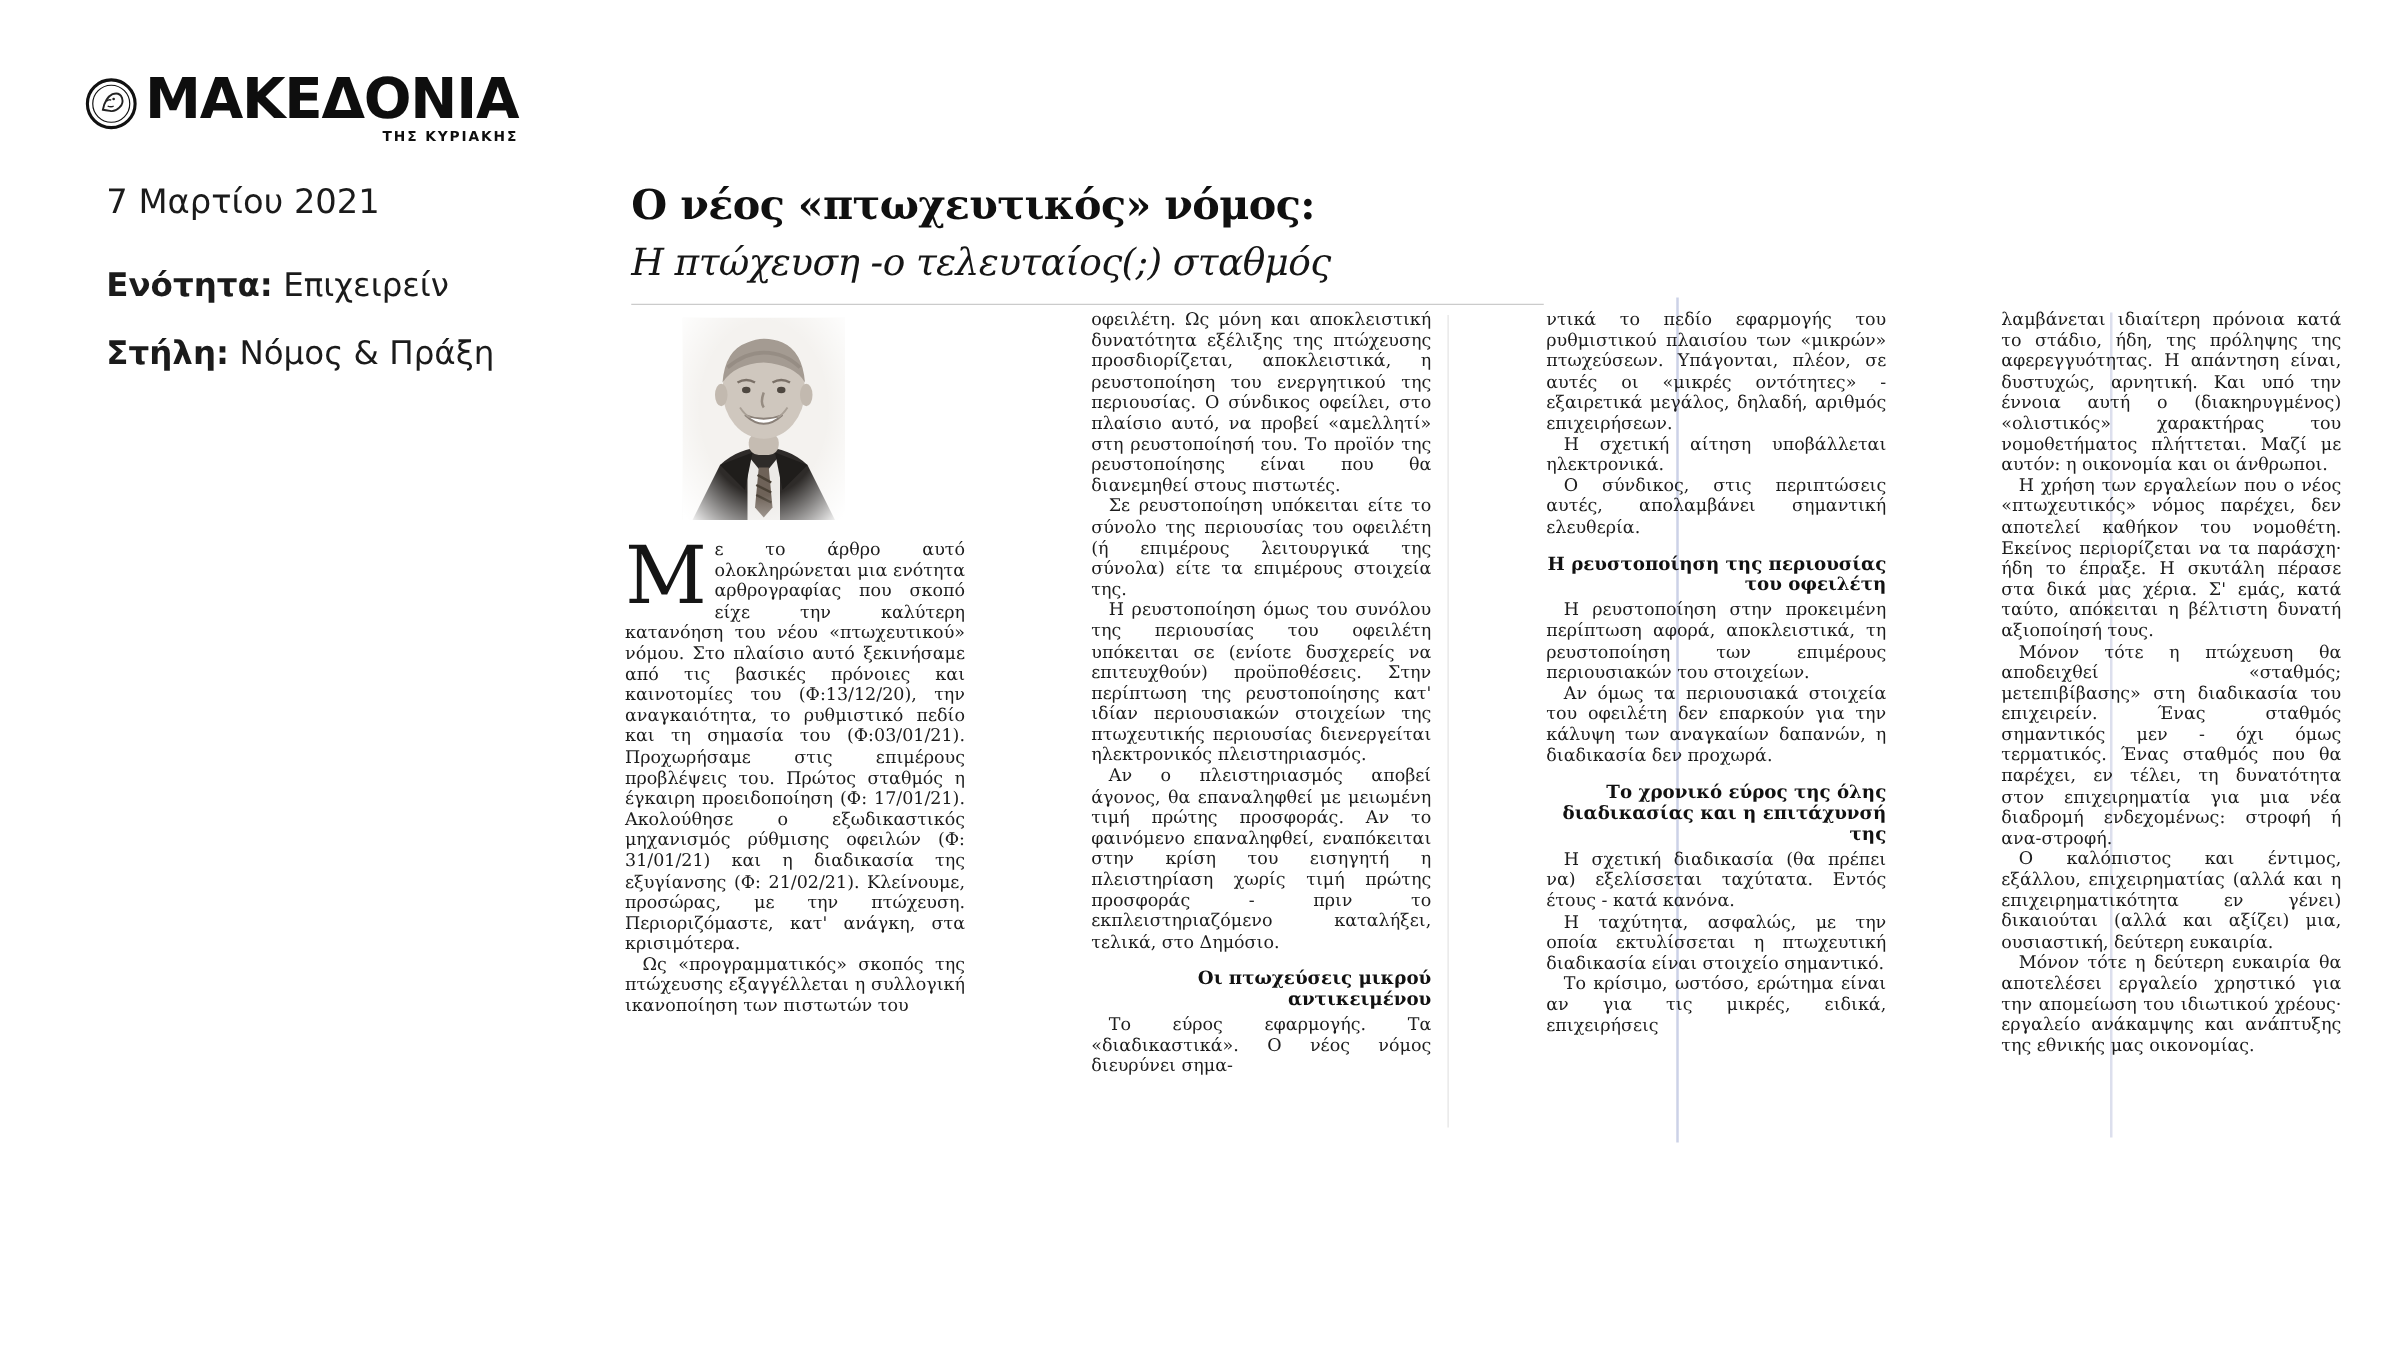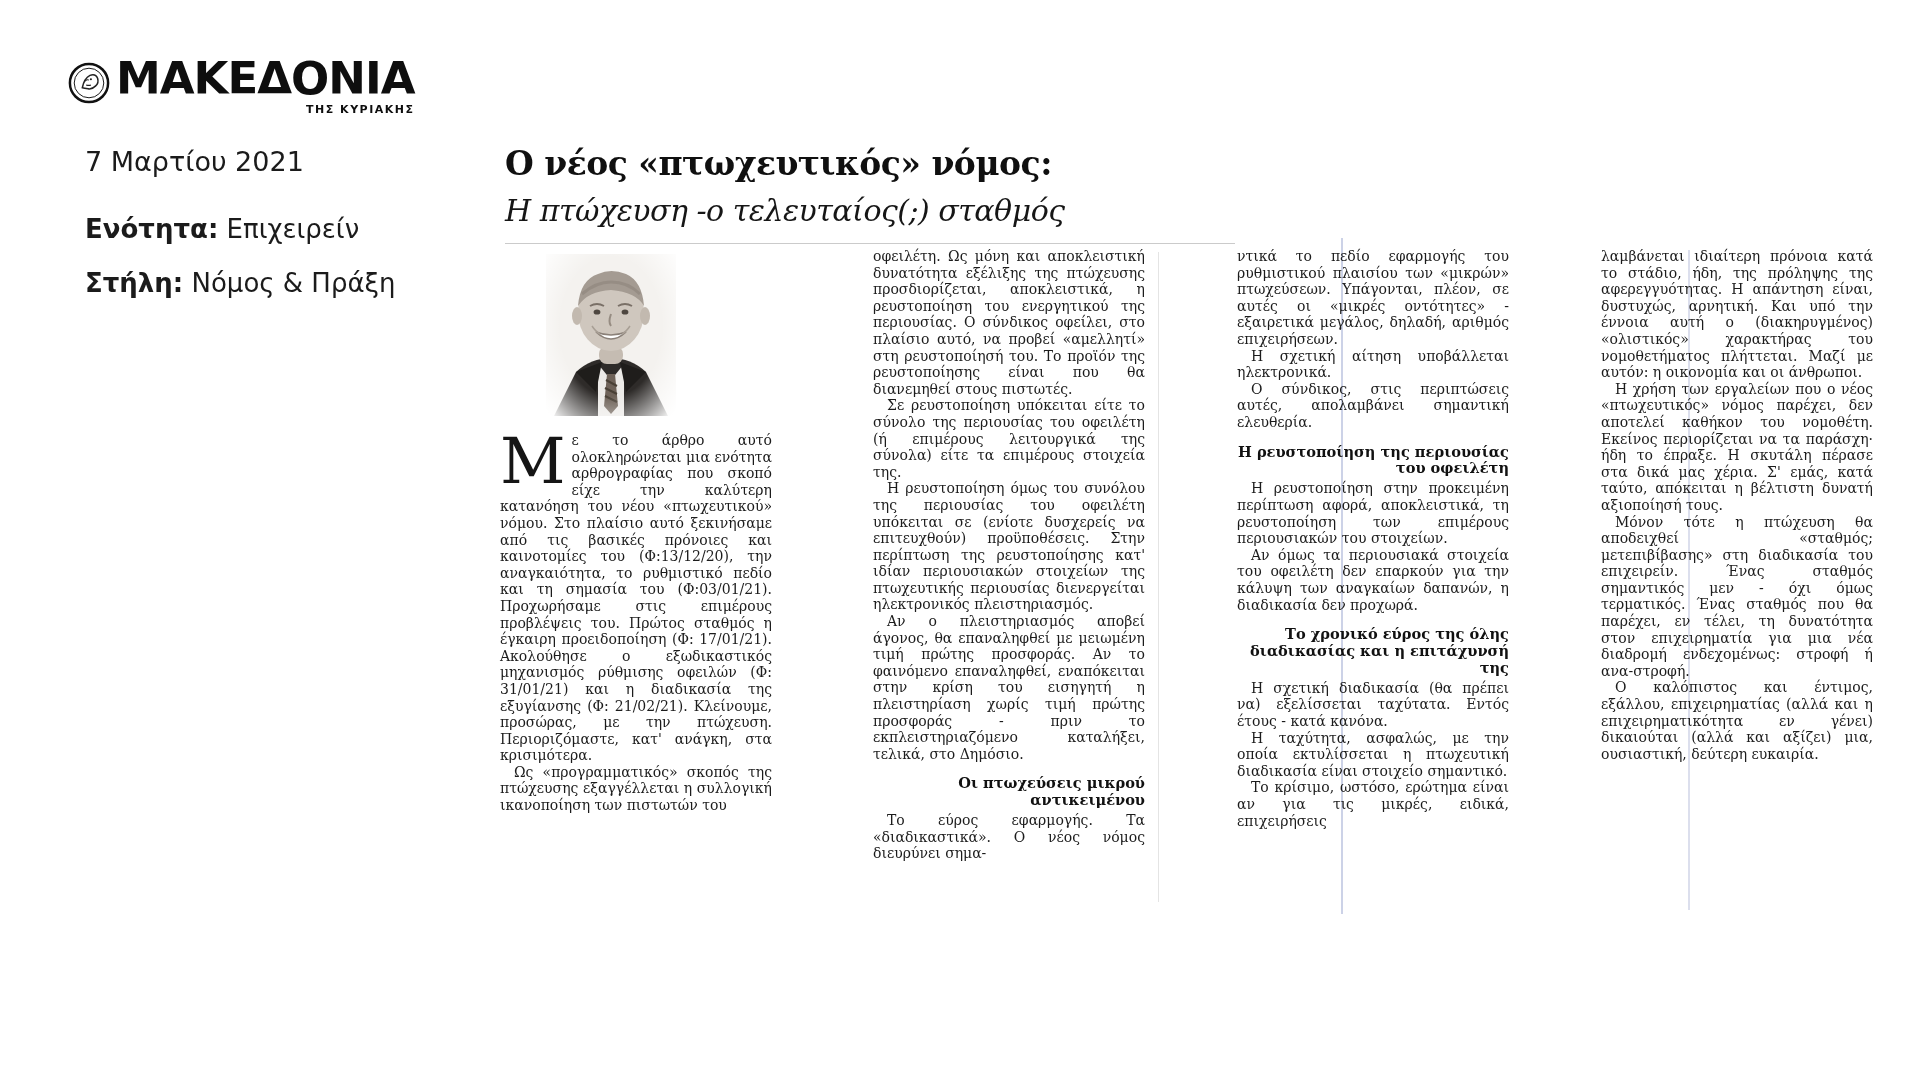--- a/index.html
+++ b/index.html
@@ -158,16 +158,17 @@
         <p class="blk-p ind">Η ταχύτητα, ασφαλώς, με την οποία εκτυλίσσεται η πτωχευτική διαδικασία είναι στοιχείο σημαντικό.</p>
         <p class="blk-p ind">Το κρίσιμο, ωστόσο, ερώτημα είναι αν για τις μικρές, ειδικά, επιχειρήσεις</p>
       </div>
     </div>
   <div class="col col-d">
       <div class="blocks">
         <p class="blk-p">λαμβάνεται ιδιαίτερη πρόνοια κατά το στάδιο, ήδη, της πρόληψης της αφερεγγυότητας. Η απάντηση είναι, δυστυχώς, αρνητική. Και υπό την έννοια αυτή ο (διακηρυγμένος) «ολιστικός» χαρακτήρας του νομοθετήματος πλήττεται. Μαζί με αυτόν: η οικονομία και οι άνθρωποι.</p>
         <p class="blk-p ind">Η χρήση των εργαλείων που ο νέος «πτωχευτικός» νόμος παρέχει, δεν αποτελεί καθήκον του νομοθέτη. Εκείνος περιορίζεται να τα παράσχη· ήδη το έπραξε. Η σκυτάλη πέρασε στα δικά μας χέρια. Σ' εμάς, κατά ταύτο, απόκειται η βέλτιστη δυνατή αξιοποίησή τους.</p>
         <p class="blk-p ind">Μόνον τότε η πτώχευση θα αποδειχθεί «σταθμός; μετεπιβίβασης» στη διαδικασία του επιχειρείν. Ένας σταθμός σημαντικός μεν - όχι όμως τερματικός. Ένας σταθμός που θα παρέχει, εν τέλει, τη δυνατότητα στον επιχειρηματία για μια νέα διαδρομή ενδεχομένως: στροφή ή ανα-στροφή.</p>
         <p class="blk-p ind">Ο καλόπιστος και έντιμος, εξάλλου, επιχειρηματίας (αλλά και η επιχειρηματικότητα εν γένει) δικαιούται (αλλά και αξίζει) μια, ουσιαστική, δεύτερη ευκαιρία.</p>
+        <p class="blk-p ind">Μόνον τότε η δεύτερη ευκαιρία θα αποτελέσει εργαλείο χρηστικό για την απομείωση του ιδιωτικού χρέους· εργαλείο ανάκαμψης και ανάπτυξης της εθνικής μας οικονομίας.</p>
       </div>
     </div>
 
 </div>
 
 </body></html>

